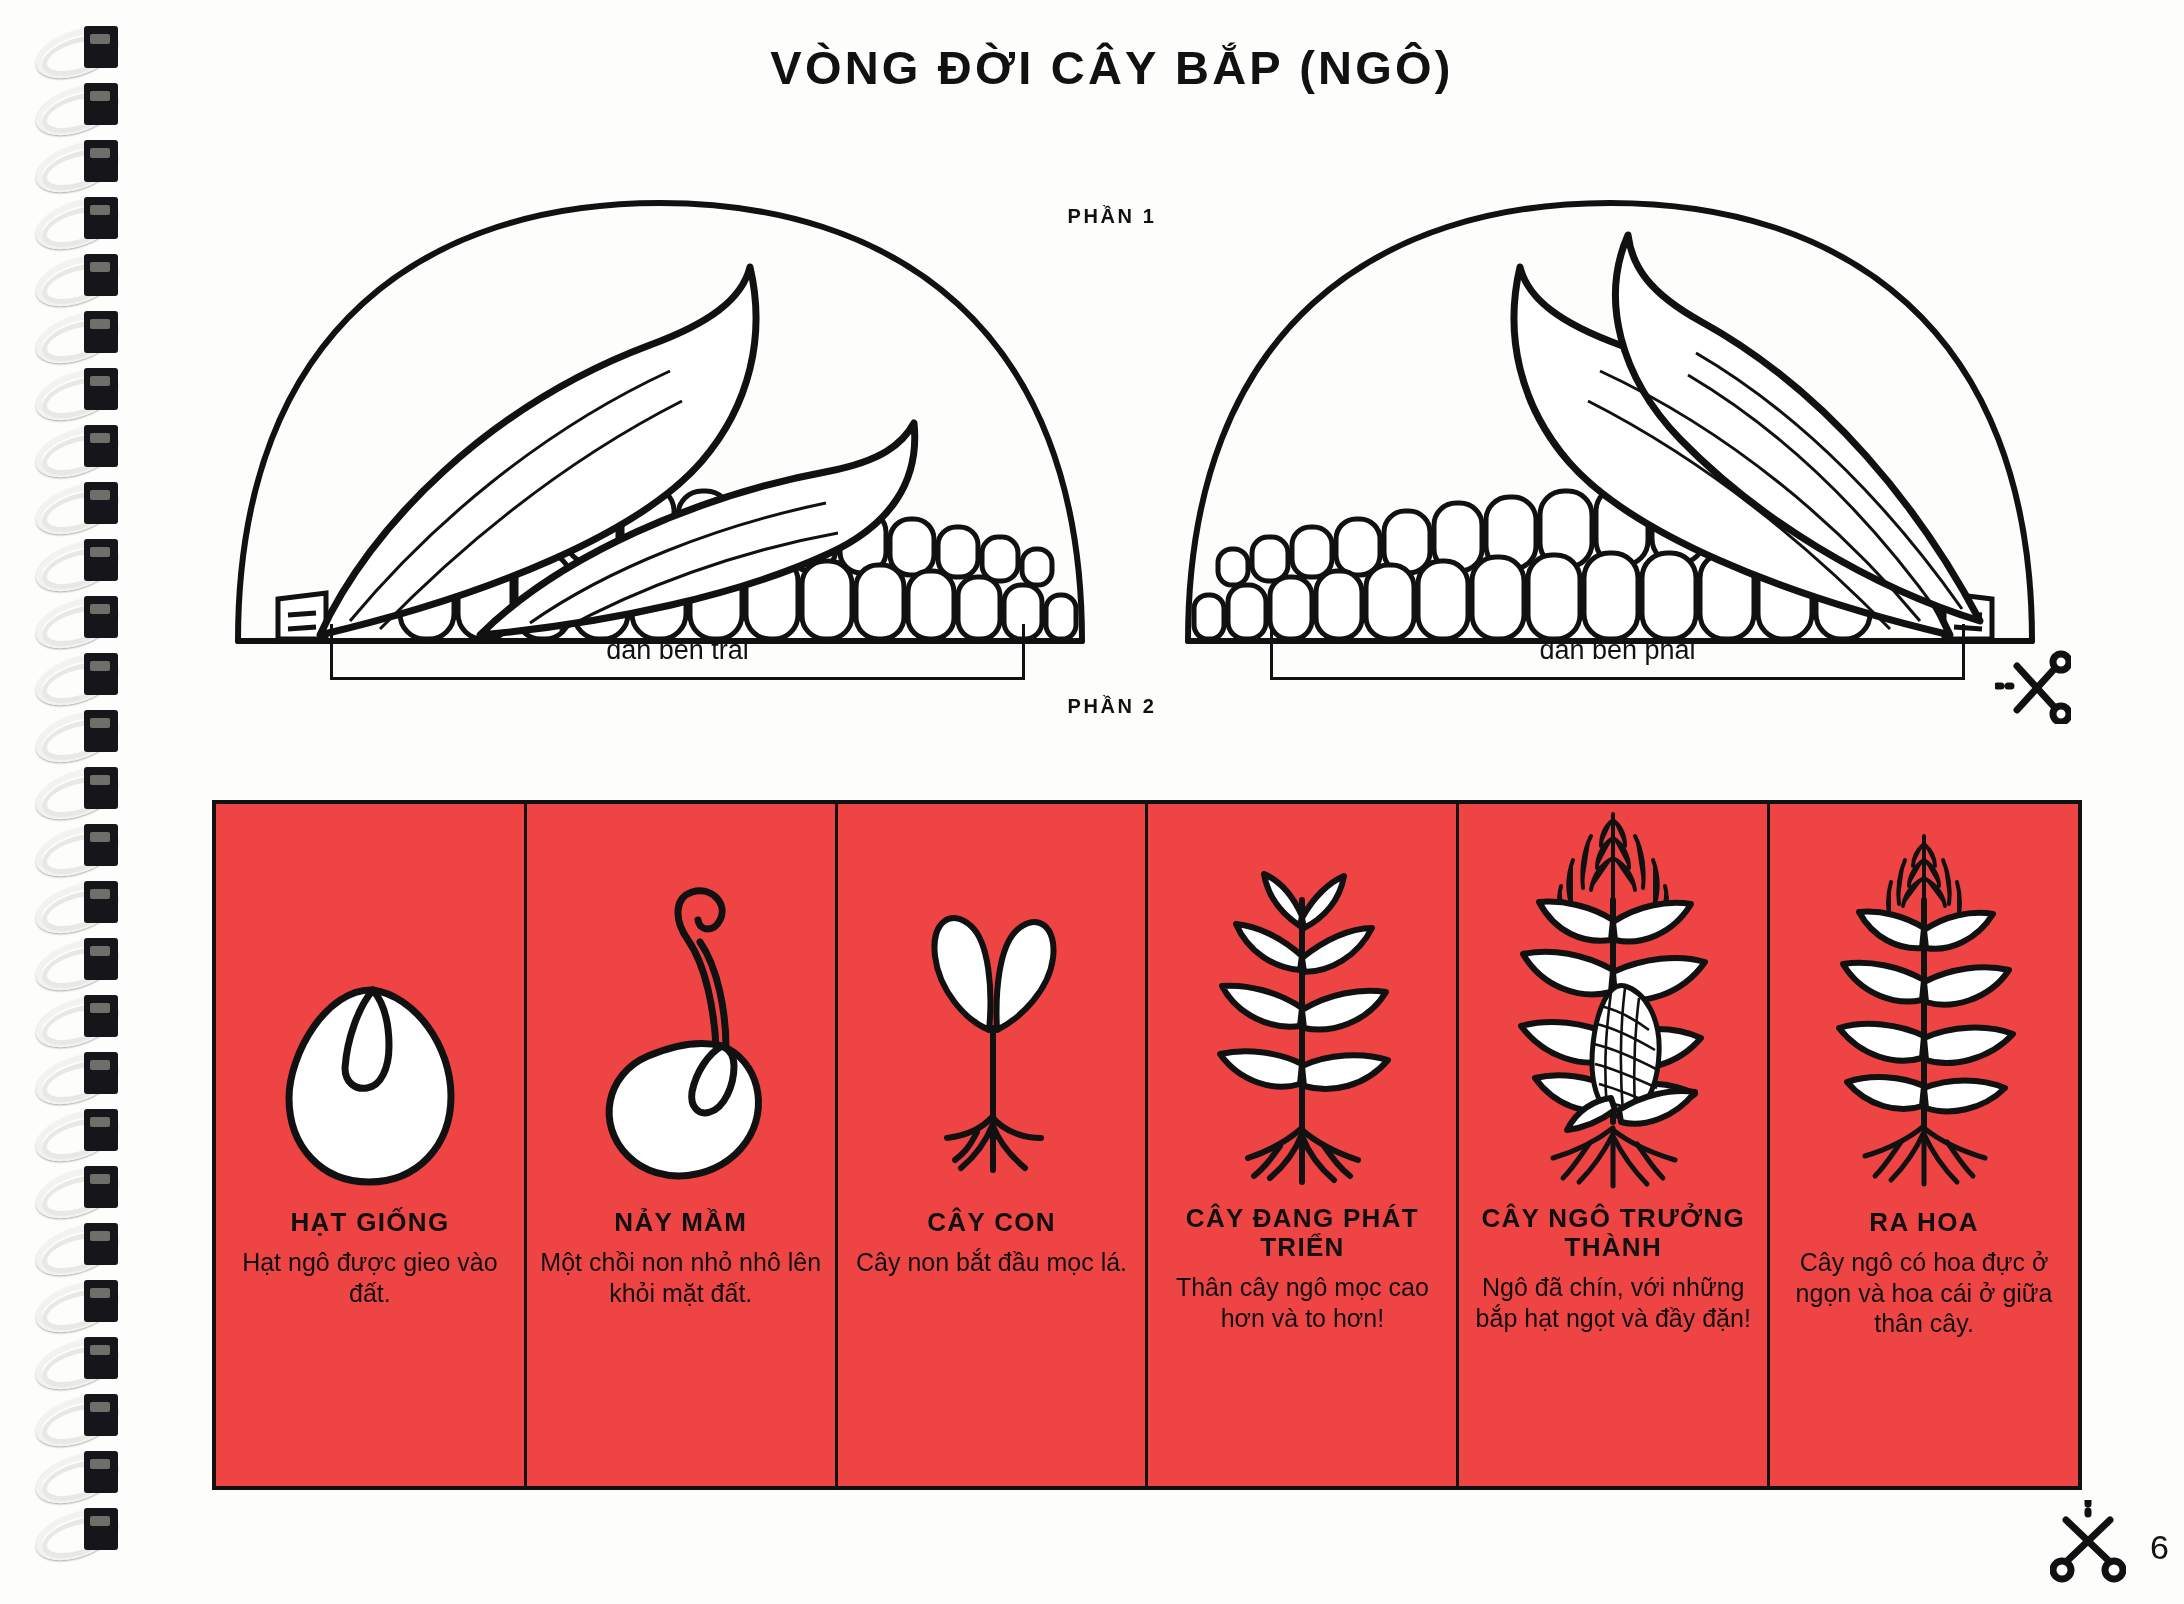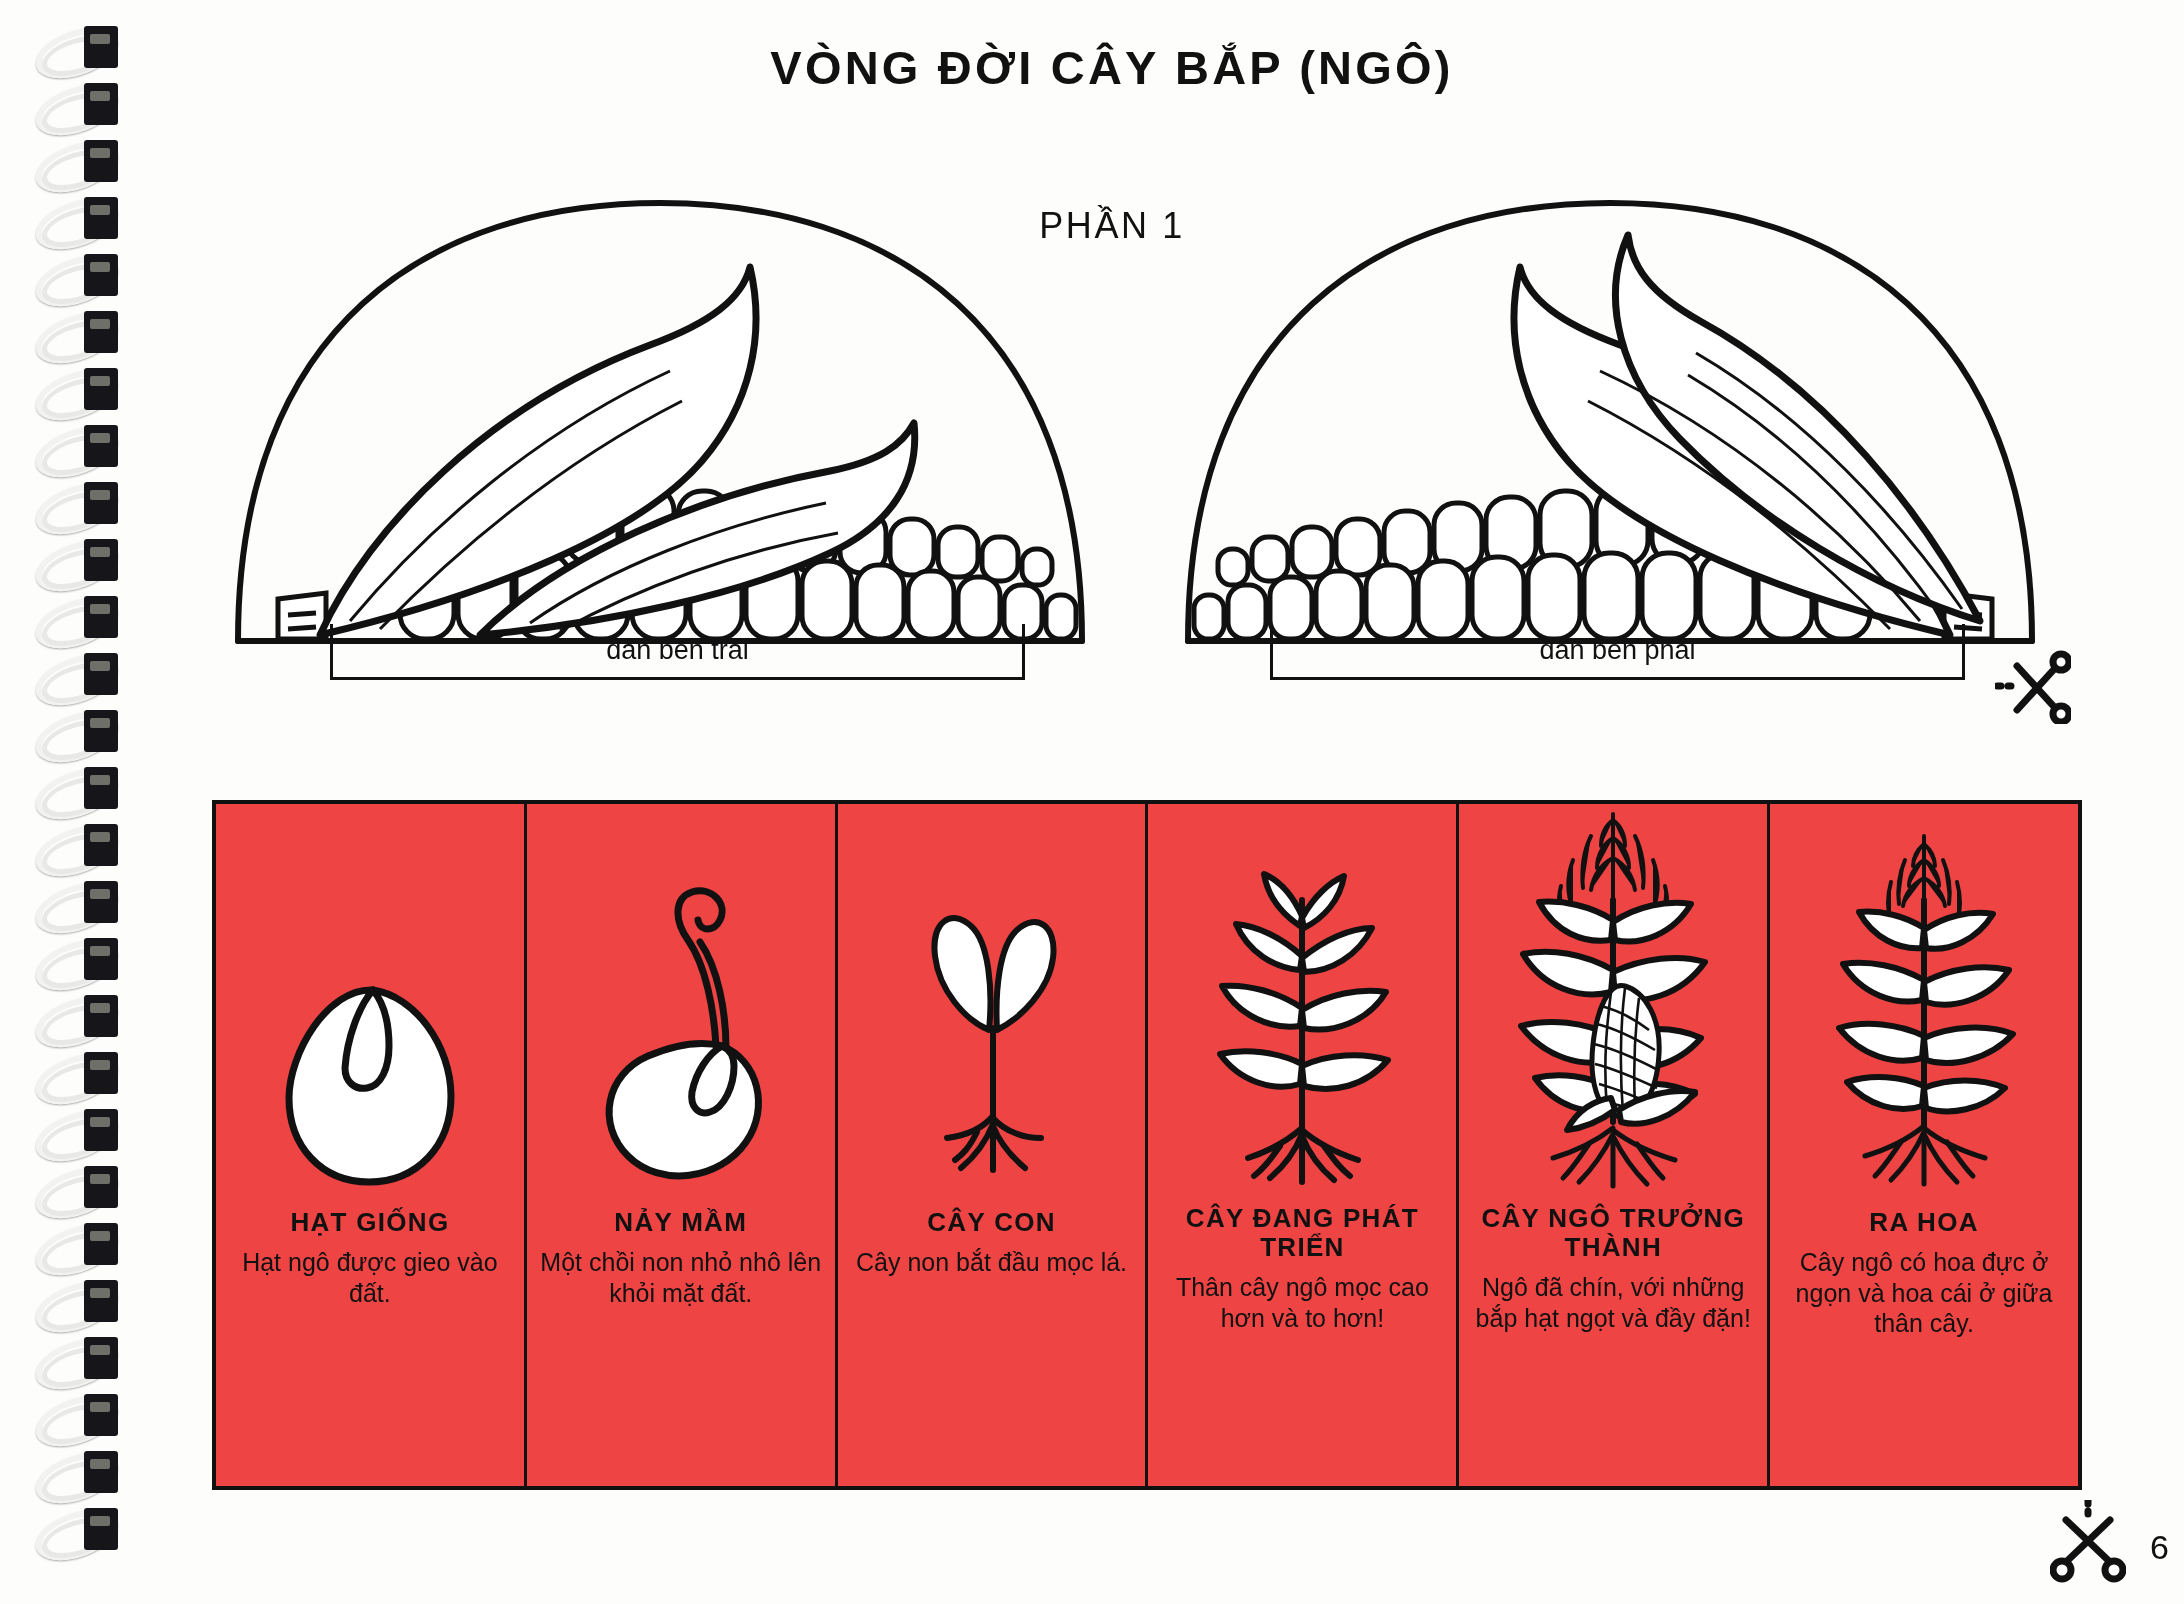--- a/index.html
+++ b/index.html
@@ -49,21 +49,21 @@
   #title{
     position:absolute;left:0;right:0;top:40px;
     text-align:center;
     font-size:47px;font-weight:bold;letter-spacing:3.2px;
     font-family:"Liberation Sans", sans-serif;
   }
 
   
   .sectionLabel{
     position:absolute;
-    font-size:36px;font-weight:normal;letter-spacing:2.6px;
+    font-size:20px;font-weight:bold;letter-spacing:2.6px;
   }
   #phan1{left:0;right:0;top:205px;text-align:center;}
   #phan2{left:0;right:0;top:695px;text-align:center;}
 
   
   .cobPiece{position:absolute;}
   #cobLeft{left:190px;top:195px;width:860px;height:450px;}
   #cobRight{left:1140px;top:195px;width:860px;height:450px;}
 
   .glueBox{
@@ -419,20 +419,21 @@
         <line x1="22" y1="16" x2="62" y2="60"></line>
         <line x1="22" y1="60" x2="62" y2="16"></line>
       </g>
       <g stroke="#111" stroke-width="7" fill="#fff">
         <circle cx="66" cy="12" r="8"></circle>
         <circle cx="66" cy="64" r="8"></circle>
       </g>
     </svg>
   </div>
 
+  <div class="sectionLabel" id="phan2">PHẦN 2</div>
 
   <div id="strip">
 
     <div class="card">
       <div class="cardArt">
         <svg width="230" height="250" viewBox="0 0 230 250">
           <g fill="#fff" stroke="#111" stroke-width="7" stroke-linejoin="round">
             <path d="M118,40 C160,46 196,96 196,146 C196,196 162,232 114,232
                      C66,232 34,196 34,148 C34,104 72,38 118,40 Z"></path>
             <path d="M118,40 C104,56 92,88 90,118 C90,132 100,140 112,138

